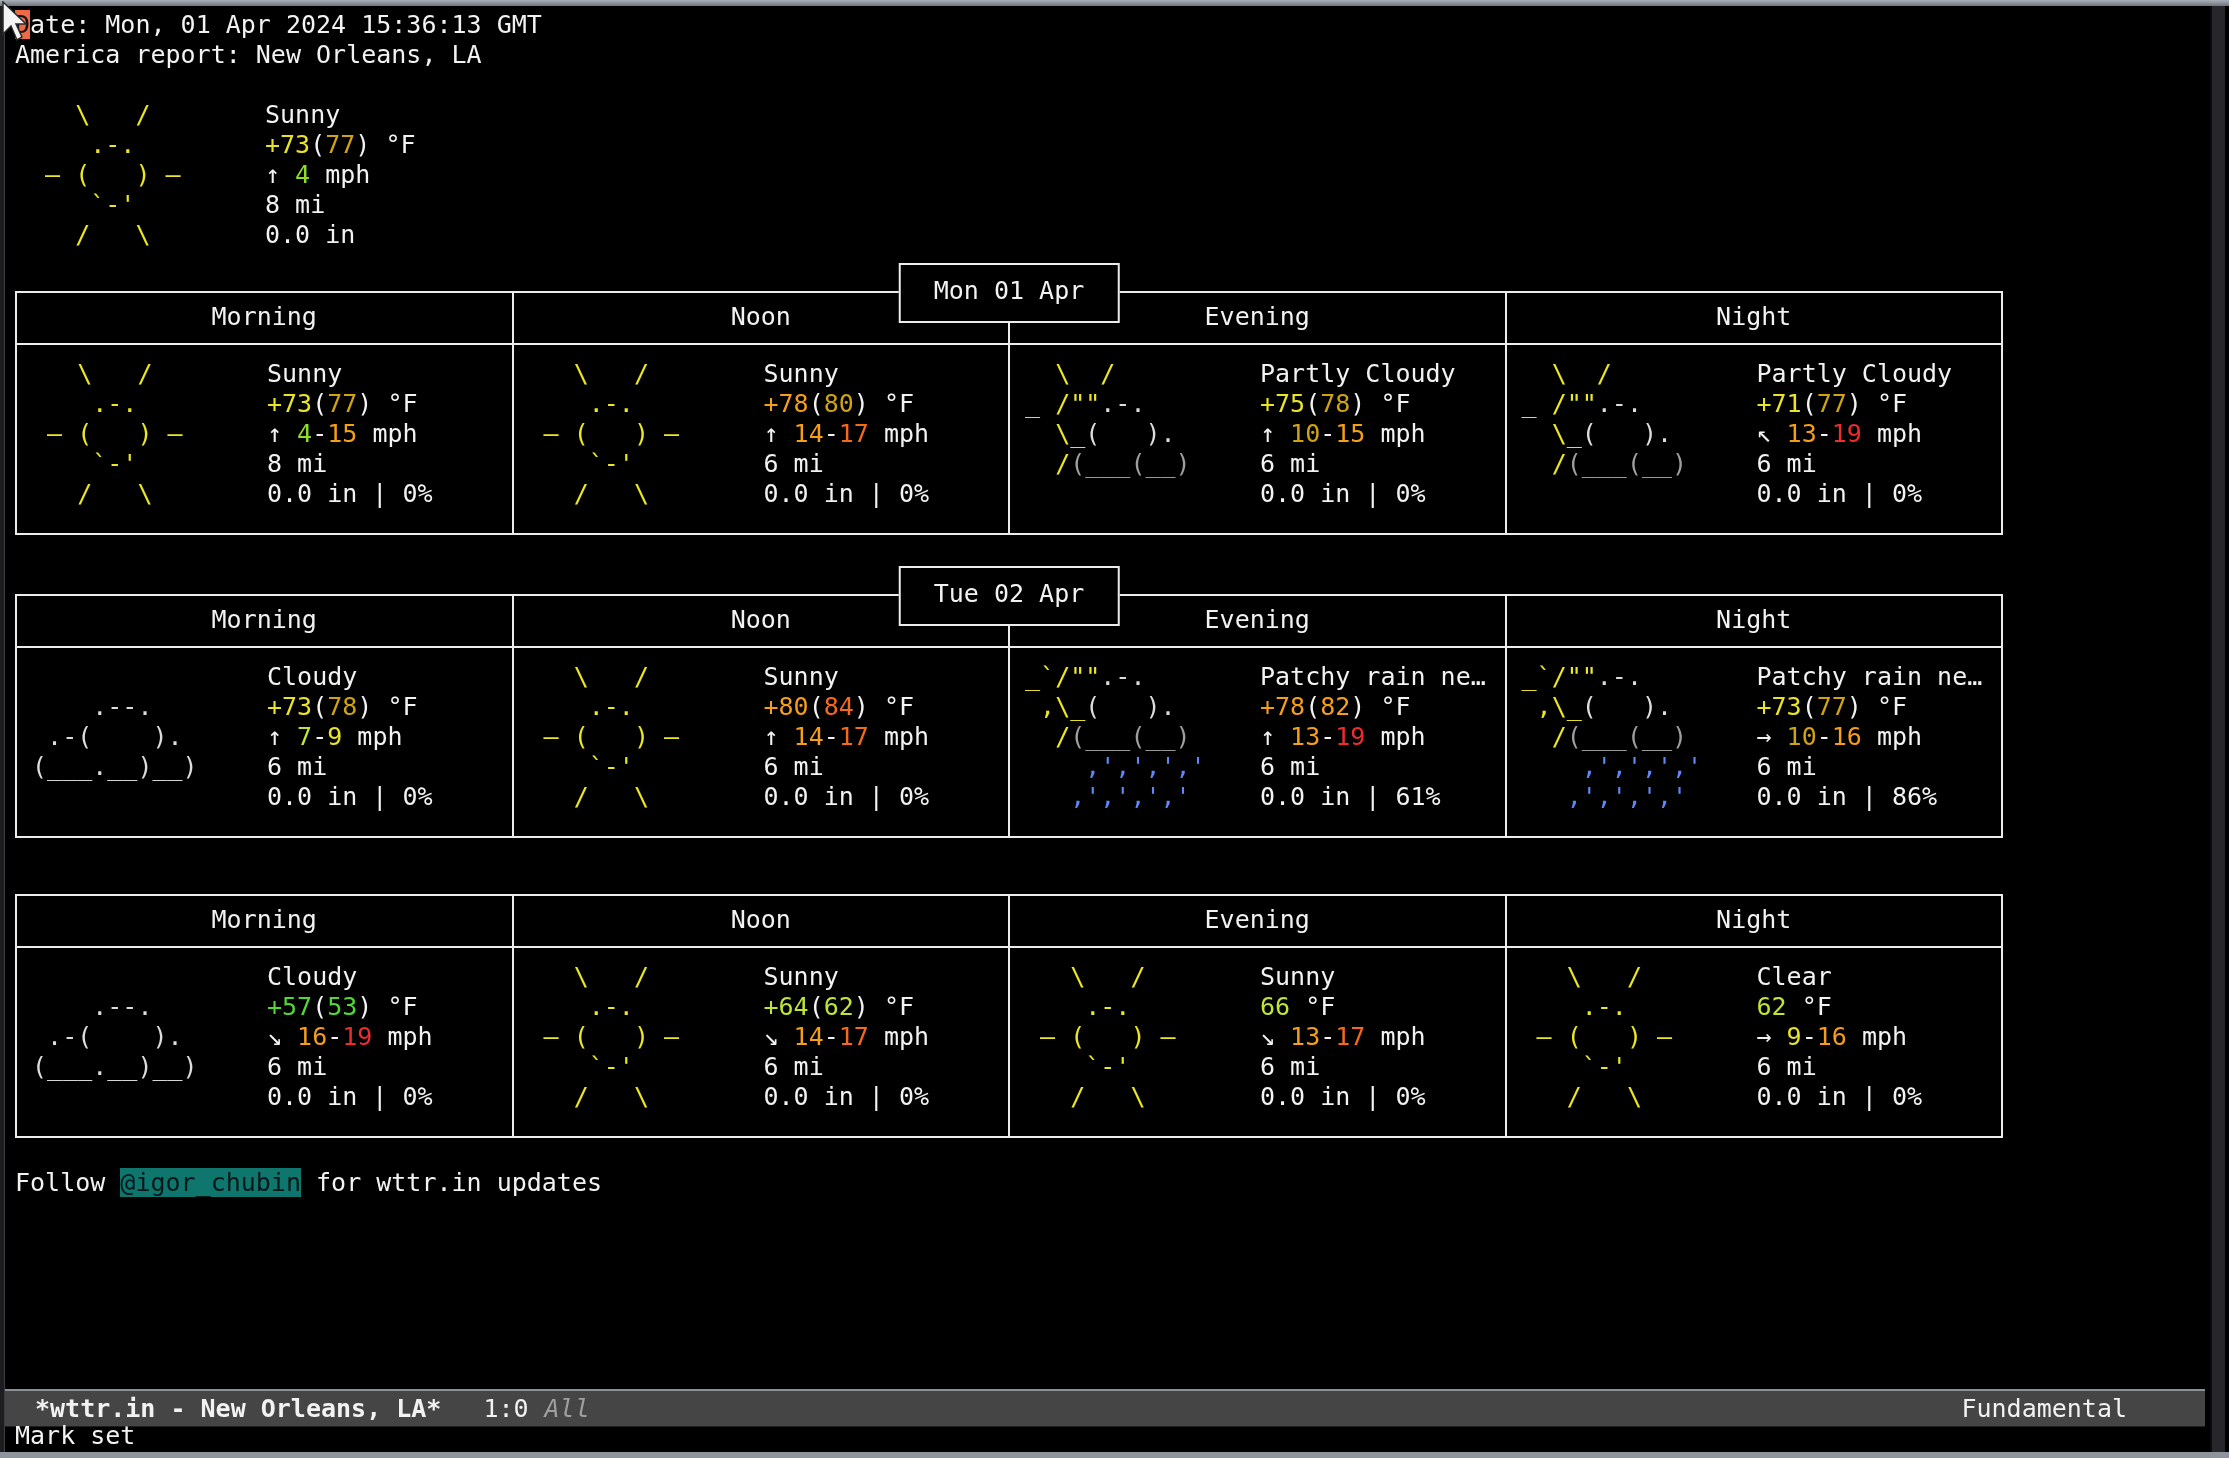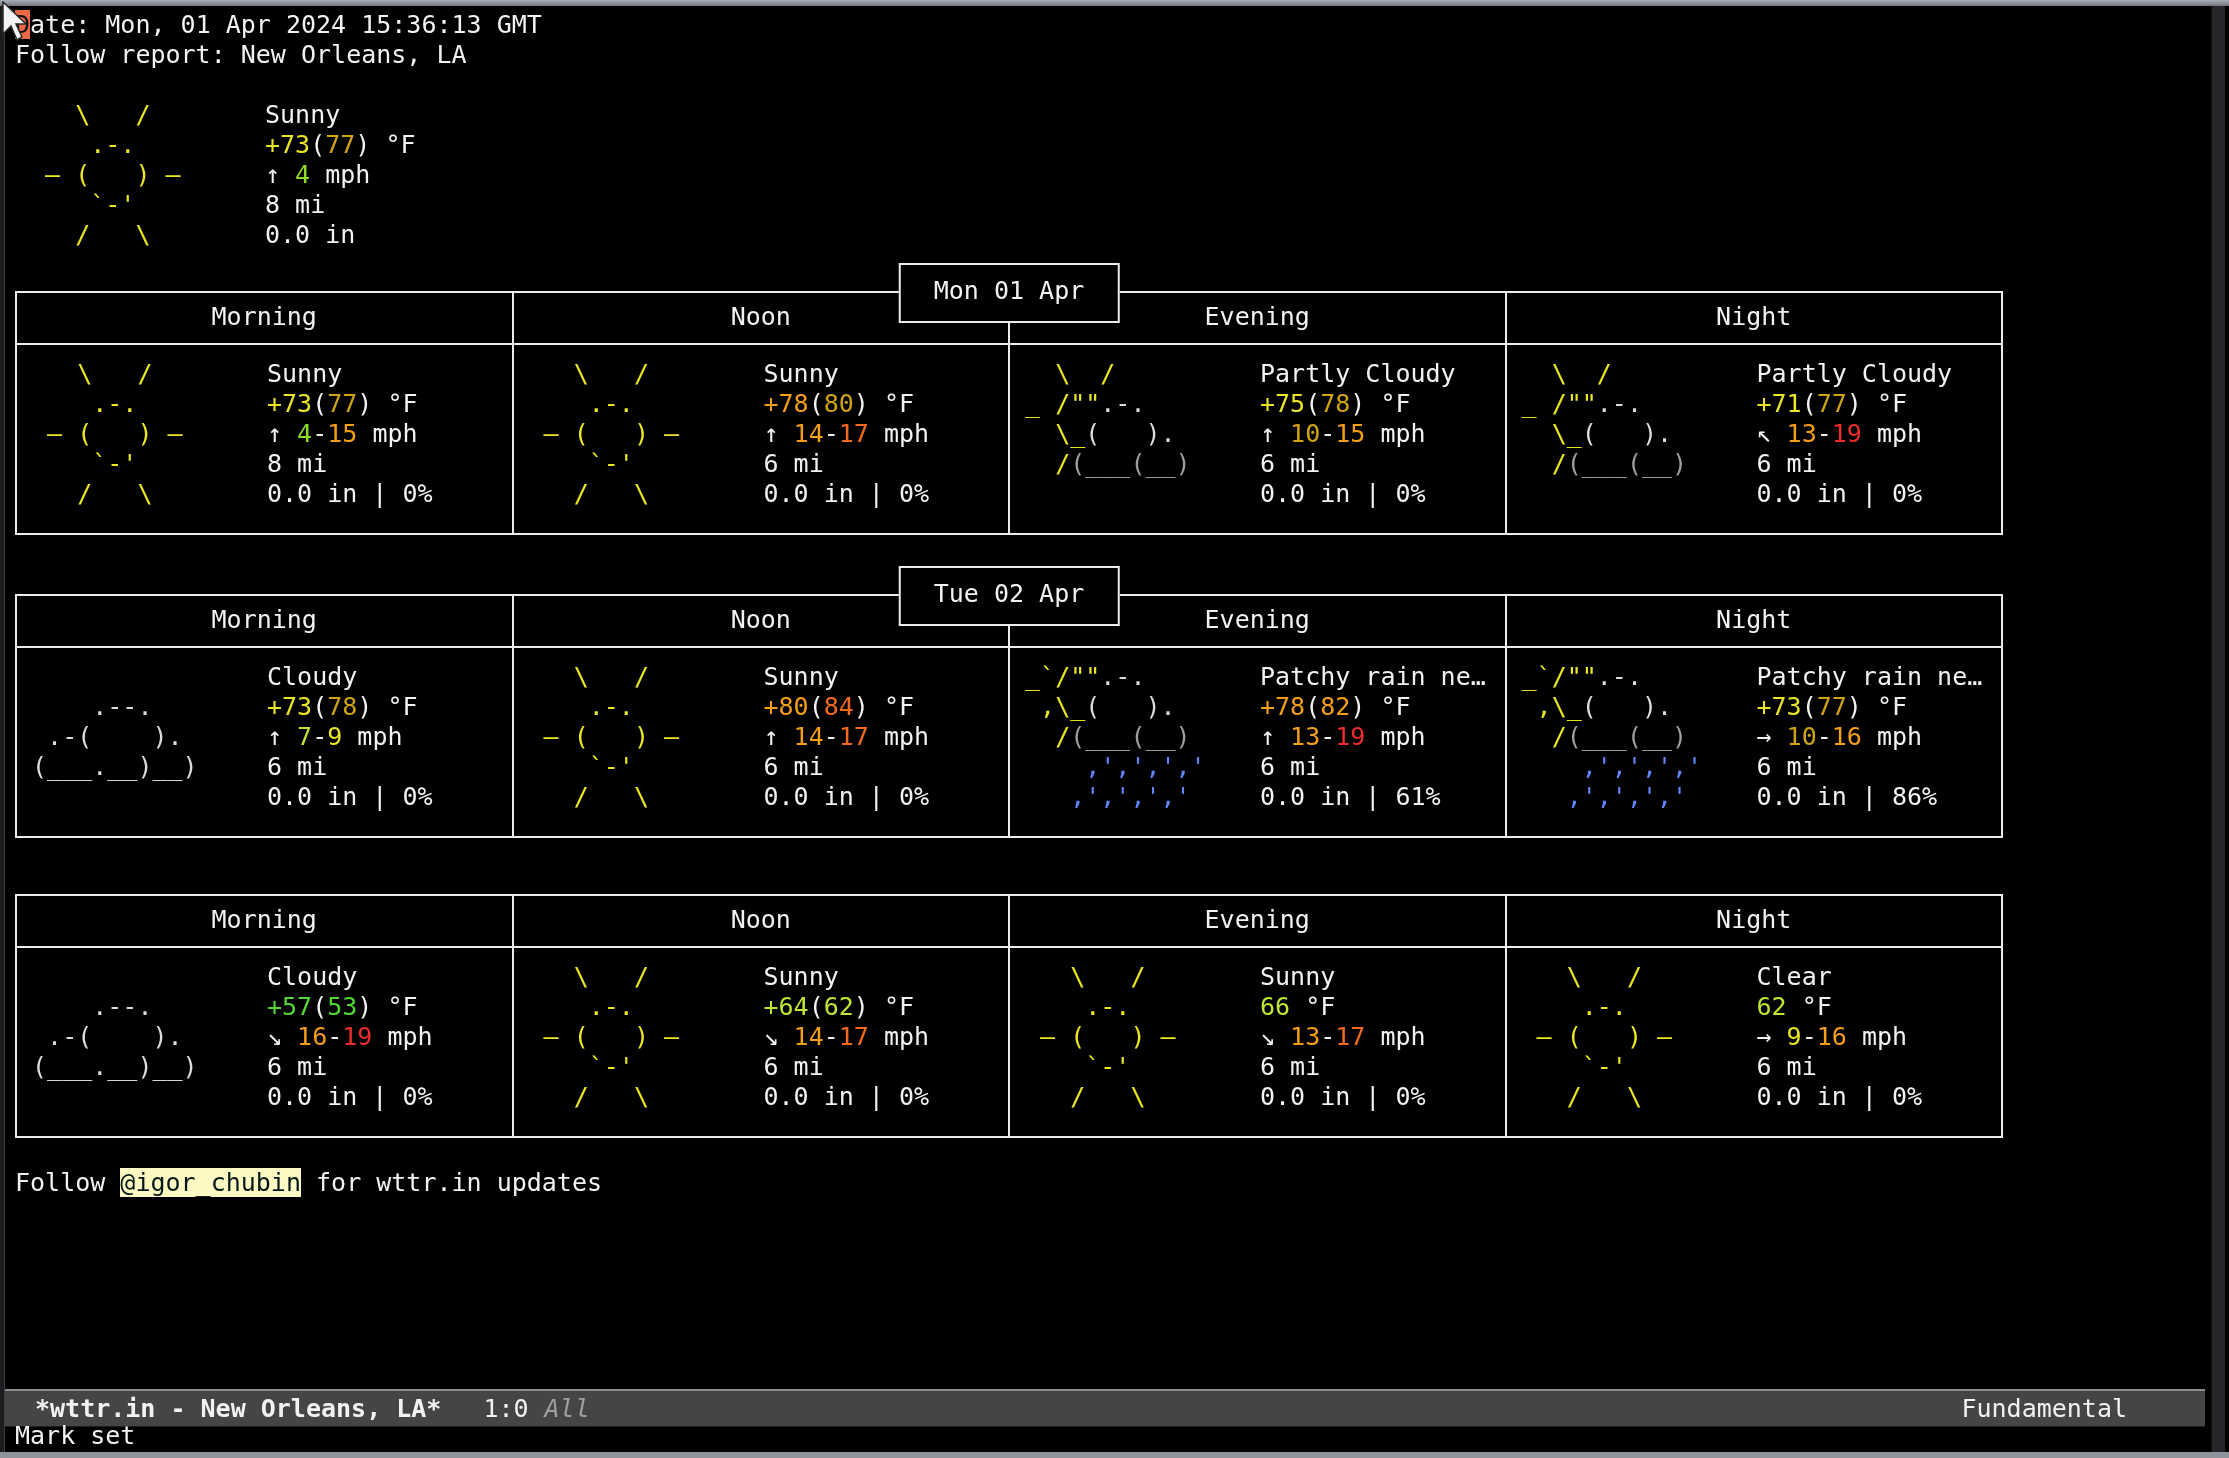--- a/index.html
+++ b/index.html
@@ -51,21 +51,21 @@
   <div class="chrome-top"></div>
   <div class="left-edge"></div>
   <div class="scroll-track"></div>
 
   <svg class="mouse" width="28" height="44" viewBox="0 0 28 44">
     <path d="M3 1 L3 33 L11 25 L17 39 L22 36 L16 23 L26 23 Z" fill="#f5f5f5" stroke="#2a2a2a" stroke-width="1.5"></path>
   </svg>
 
   <div class="buffer">
     <div class="line"><span class="cursor-block" style="background: rgb(236, 106, 69);">D</span><span>ate: Mon, 01 Apr 2024 15:36:13 GMT</span></div>
-    <div class="line">Follow report: New Orleans, LA</div>
+    <div class="line">America report: New Orleans, LA</div>
 
     <div class="cur-block" id="current-block">
         <div class="art"><div class="line"><span style="color: rgb(236, 231, 35);">    \   /</span></div><div class="line"><span style="color: rgb(236, 231, 35);">     .-.</span></div><div class="line"><span style="color: rgb(236, 231, 35);">  ― (   ) ―</span></div><div class="line"><span style="color: rgb(236, 231, 35);">     `-'</span></div><div class="line"><span style="color: rgb(236, 231, 35);">    /   \</span></div></div>
         <div class="info"><div class="line"><span style="color: rgb(242, 242, 242);">Sunny</span></div><div class="line"><span style="color: rgb(233, 228, 39);">+73</span><span style="color: rgb(242, 242, 242);">(</span><span style="color: rgb(207, 163, 18);">77</span><span style="color: rgb(242, 242, 242);">) °F</span></div><div class="line"><span style="color: rgb(242, 242, 242);">↑ </span><span style="color: rgb(143, 220, 40);">4</span><span style="color: rgb(242, 242, 242);"> mph</span></div><div class="line"><span style="color: rgb(242, 242, 242);">8 mi</span></div><div class="line"><span style="color: rgb(242, 242, 242);">0.0 in</span></div></div>
       </div>
 
     <div id="tables">
         <div class="dayWrap dw1">
           <div class="daybox">Mon 01 Apr</div>
           <div class="day">
@@ -147,21 +147,21 @@
               </div>
               <div class="ccell">
                 <div class="art"><div class="line"><span style="color: rgb(236, 231, 35);">    \   /</span></div><div class="line"><span style="color: rgb(236, 231, 35);">     .-.</span></div><div class="line"><span style="color: rgb(236, 231, 35);">  ― (   ) ―</span></div><div class="line"><span style="color: rgb(236, 231, 35);">     `-'</span></div><div class="line"><span style="color: rgb(236, 231, 35);">    /   \</span></div></div>
                 <div class="info"><div class="line"><span style="color: rgb(242, 242, 242);">Clear</span></div><div class="line"><span style="color: rgb(191, 230, 54);">62</span><span style="color: rgb(242, 242, 242);"> °F</span></div><div class="line"><span style="color: rgb(242, 242, 242);">→ </span><span style="color: rgb(233, 228, 39);">9</span><span style="color: rgb(242, 242, 242);">-</span><span style="color: rgb(245, 158, 26);">16</span><span style="color: rgb(242, 242, 242);"> mph</span></div><div class="line"><span style="color: rgb(242, 242, 242);">6 mi</span></div><div class="line"><span style="color: rgb(242, 242, 242);">0.0 in | 0%</span></div></div>
               </div>
             </div>
           </div>
         </div>
       </div>
 
-    <div class="line gap30"><span>Follow </span><span class="hl-handle" style="background: #fef9c3;">@igor_chubin</span><span> for wttr.in updates</span></div>
+    <div class="line gap30"><span>Follow </span><span class="hl-handle" style="background: #0f766e;">@igor_chubin</span><span> for wttr.in updates</span></div>
   </div>
 
   <div class="modeline" style="background: rgb(69, 69, 69);">
     <div class="ml-left">
       <span class="ml-name">*wttr.in - New Orleans, LA*</span>
       <span class="ml-pos">1:0</span>
       <span class="ml-all">All</span>
     </div>
     <span>Fundamental</span>
   </div>

